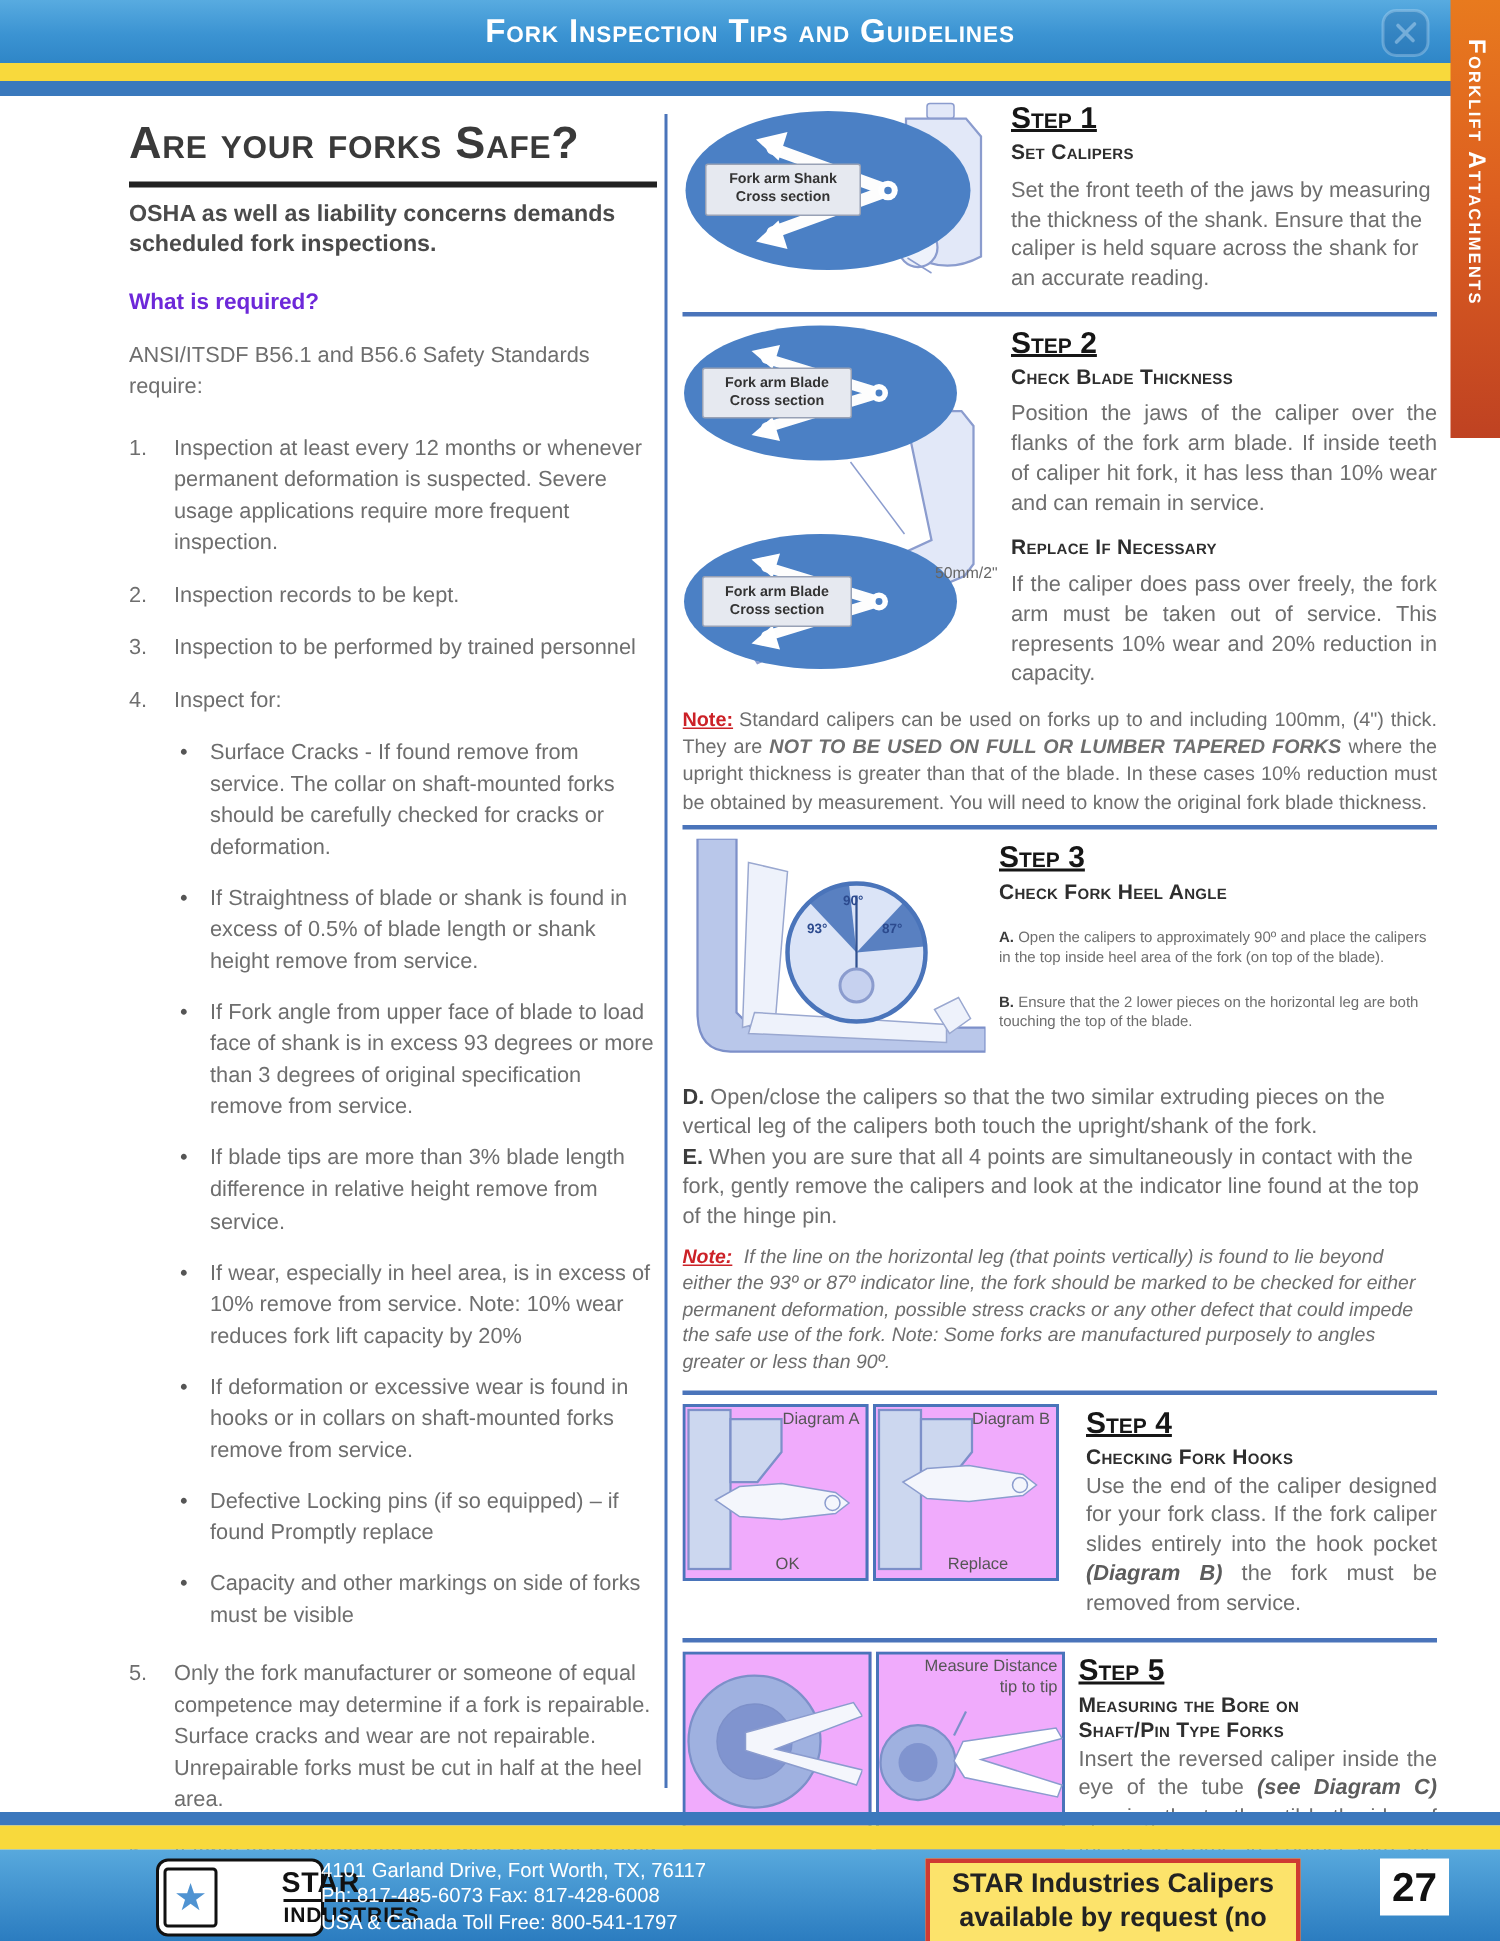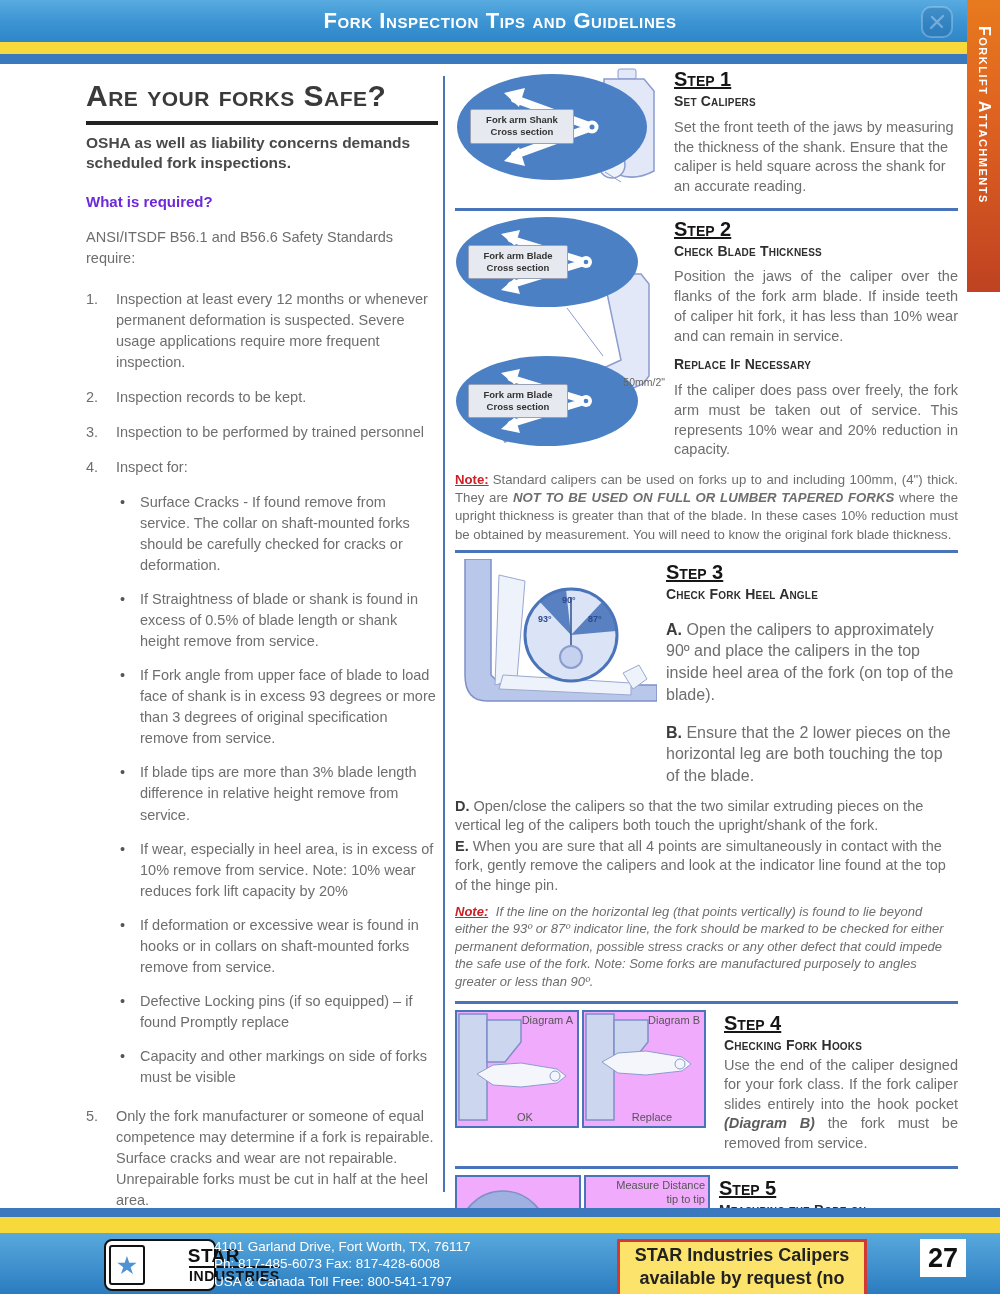--- a/index.html
+++ b/index.html
@@ -43,21 +43,21 @@
           font-variant:small-caps;text-decoration:underline;text-decoration-thickness:2px;}
   h4.sub{margin:0 0 8px;font-size:14px;font-weight:bold;color:#2e2e2e;
          font-variant:small-caps;letter-spacing:.2px;line-height:1.2;}
   p.body{margin:0 0 8px;line-height:1.36;}
   .just{text-align:justify;}
   .illus{flex:none;position:relative;}
   .callout-box{position:absolute;background:#e6e9f0;border:1px solid #98a1b5;border-radius:2px;
                font-size:9.5px;font-weight:bold;line-height:1.3;color:#333;text-align:center;
                padding:4px 5px;}
   .measure-label{position:absolute;font-size:10.5px;color:#666;}
-  .ab{margin:16px 0 4px;font-size:16px;line-height:1.36;}
+  .ab{margin:16px 0 4px;font-size:10px;line-height:1.36;}
   .lbl{color:#3c3c3c;}
   .cde{clear:left;margin:6px 0 0;}
   .cde p{margin:0 0 1px;line-height:1.34;}
   .note{font-size:13.2px;line-height:1.38;margin:0;padding-bottom:6px;}
   .note-label{color:#cc2127;font-weight:bold;text-decoration:underline;margin-right:4px;}
   .note-em{font-weight:bold;font-style:italic;}
   .note2{font-size:13px;font-style:italic;line-height:1.34;margin:8px 0 0;padding-bottom:6px;}
   .note2 .note-label{font-style:italic;}
   .panels{display:flex;gap:3px;float:left;margin-right:9px;}
   .panels.nofloat{float:none;}

